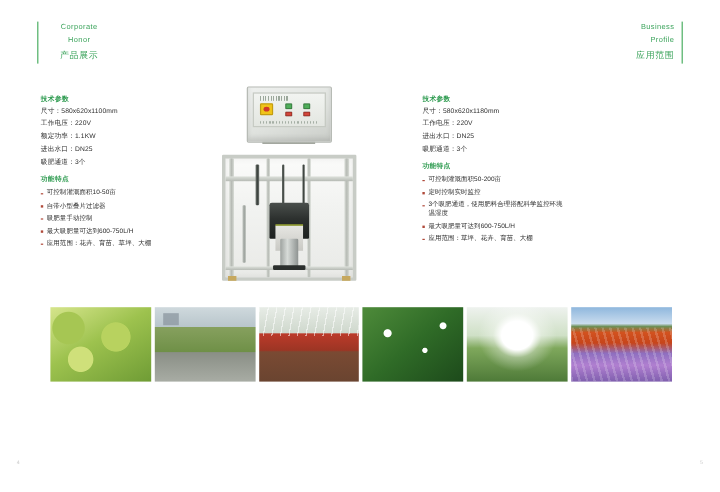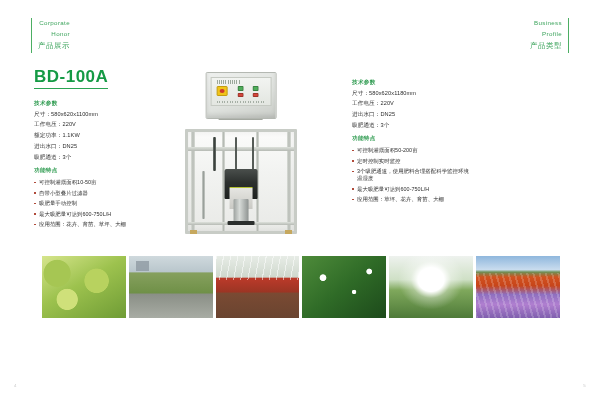--- a/index.html
+++ b/index.html
@@ -10,21 +10,21 @@
     overflow: hidden;
   }
   .page { position: relative; width: 600px; height: 410px; background: #fff; }
 
   
   .hdr {
     position: absolute; top: 18px;
     font-size: 6.2px; line-height: 1.75;
     color: #3ca45c; letter-spacing: .35px;
   }
-  .hdr-left { left: 31px; padding-left: 6px; border-left: 1.6px solid #4cae63; text-align: right; }
+  .hdr-left { left: 31px; padding-left: 18px; border-left: 1.6px solid #4cae63; text-align: center; }
   .hdr-right { right: 31px; padding-right: 6px; border-right: 1.6px solid #4cae63; text-align: right; }
   .hdr .cn { font-size: 7.4px; letter-spacing: .6px; margin-top: .5px; display:block; }
   .hdr .en { display: block; }
 
   
   .col { position: absolute; top: 68px; width: 268px; }
   .col-left { left: 34px; }
   .col-right { left: 352px; }
 
   .prod-title {
@@ -208,25 +208,24 @@
 
   <div class="hdr hdr-left">
     <span class="en">Corporate</span>
     <span class="en">Honor</span>
     <span class="cn">产品展示</span>
   </div>
 
   <div class="hdr hdr-right">
     <span class="en">Business</span>
     <span class="en">Profile</span>
-    <span class="cn">产品类型</span>
+    <span class="cn">应用范围</span>
   </div>
 
   <div class="col col-left">
-    <div class="prod-title">BD-100A</div>
 
     <div class="spec-block">
       <div class="sec-label">技术参数</div>
       <div class="spec-line">尺寸：580x620x1100mm</div>
       <div class="spec-line">工作电压：220V</div>
       <div class="spec-line">额定功率：1.1KW</div>
       <div class="spec-line">进出水口：DN25</div>
       <div class="spec-line">吸肥通道：3个</div>
 
       <div class="feat-label">功能特点</div>

